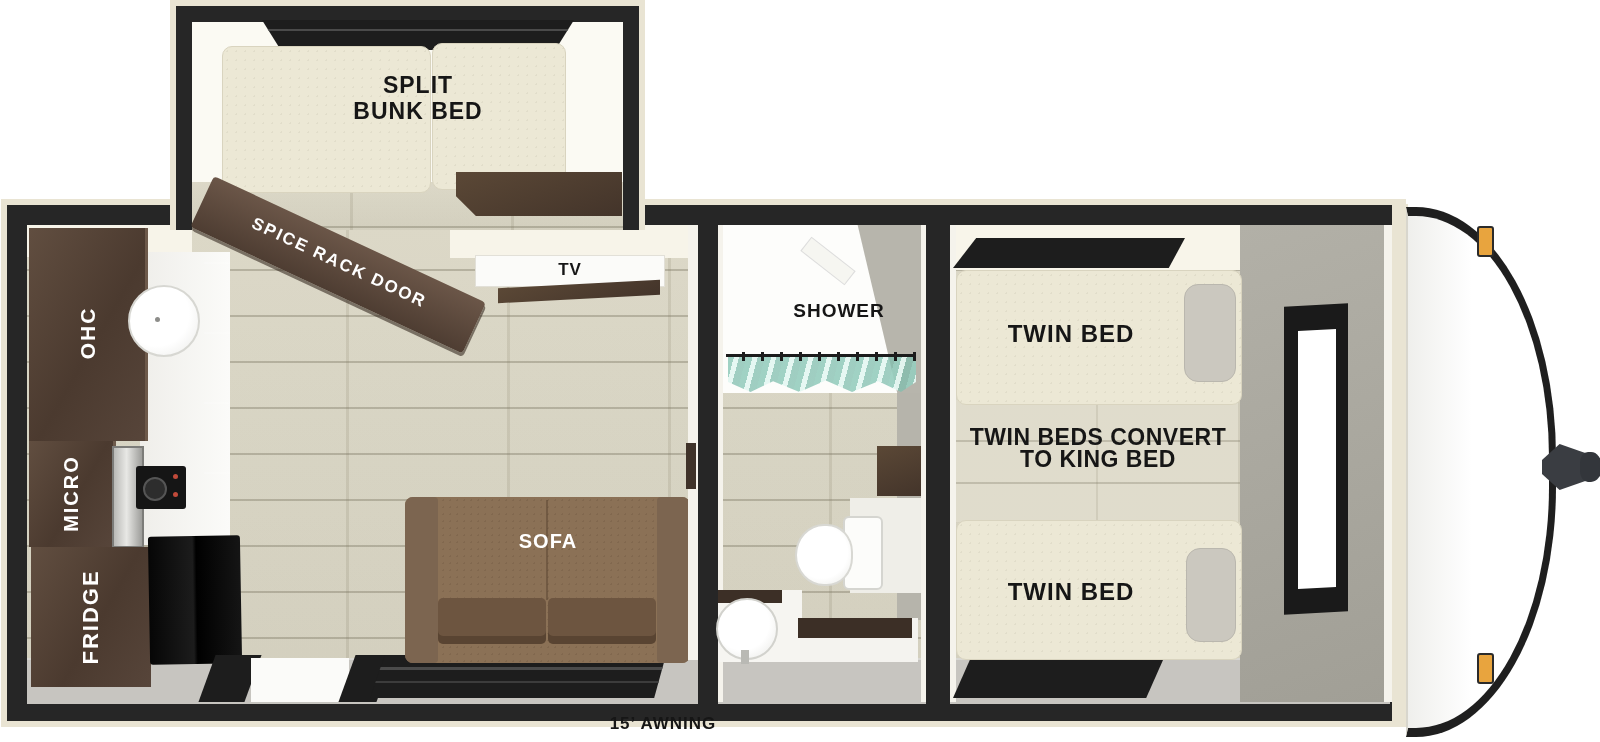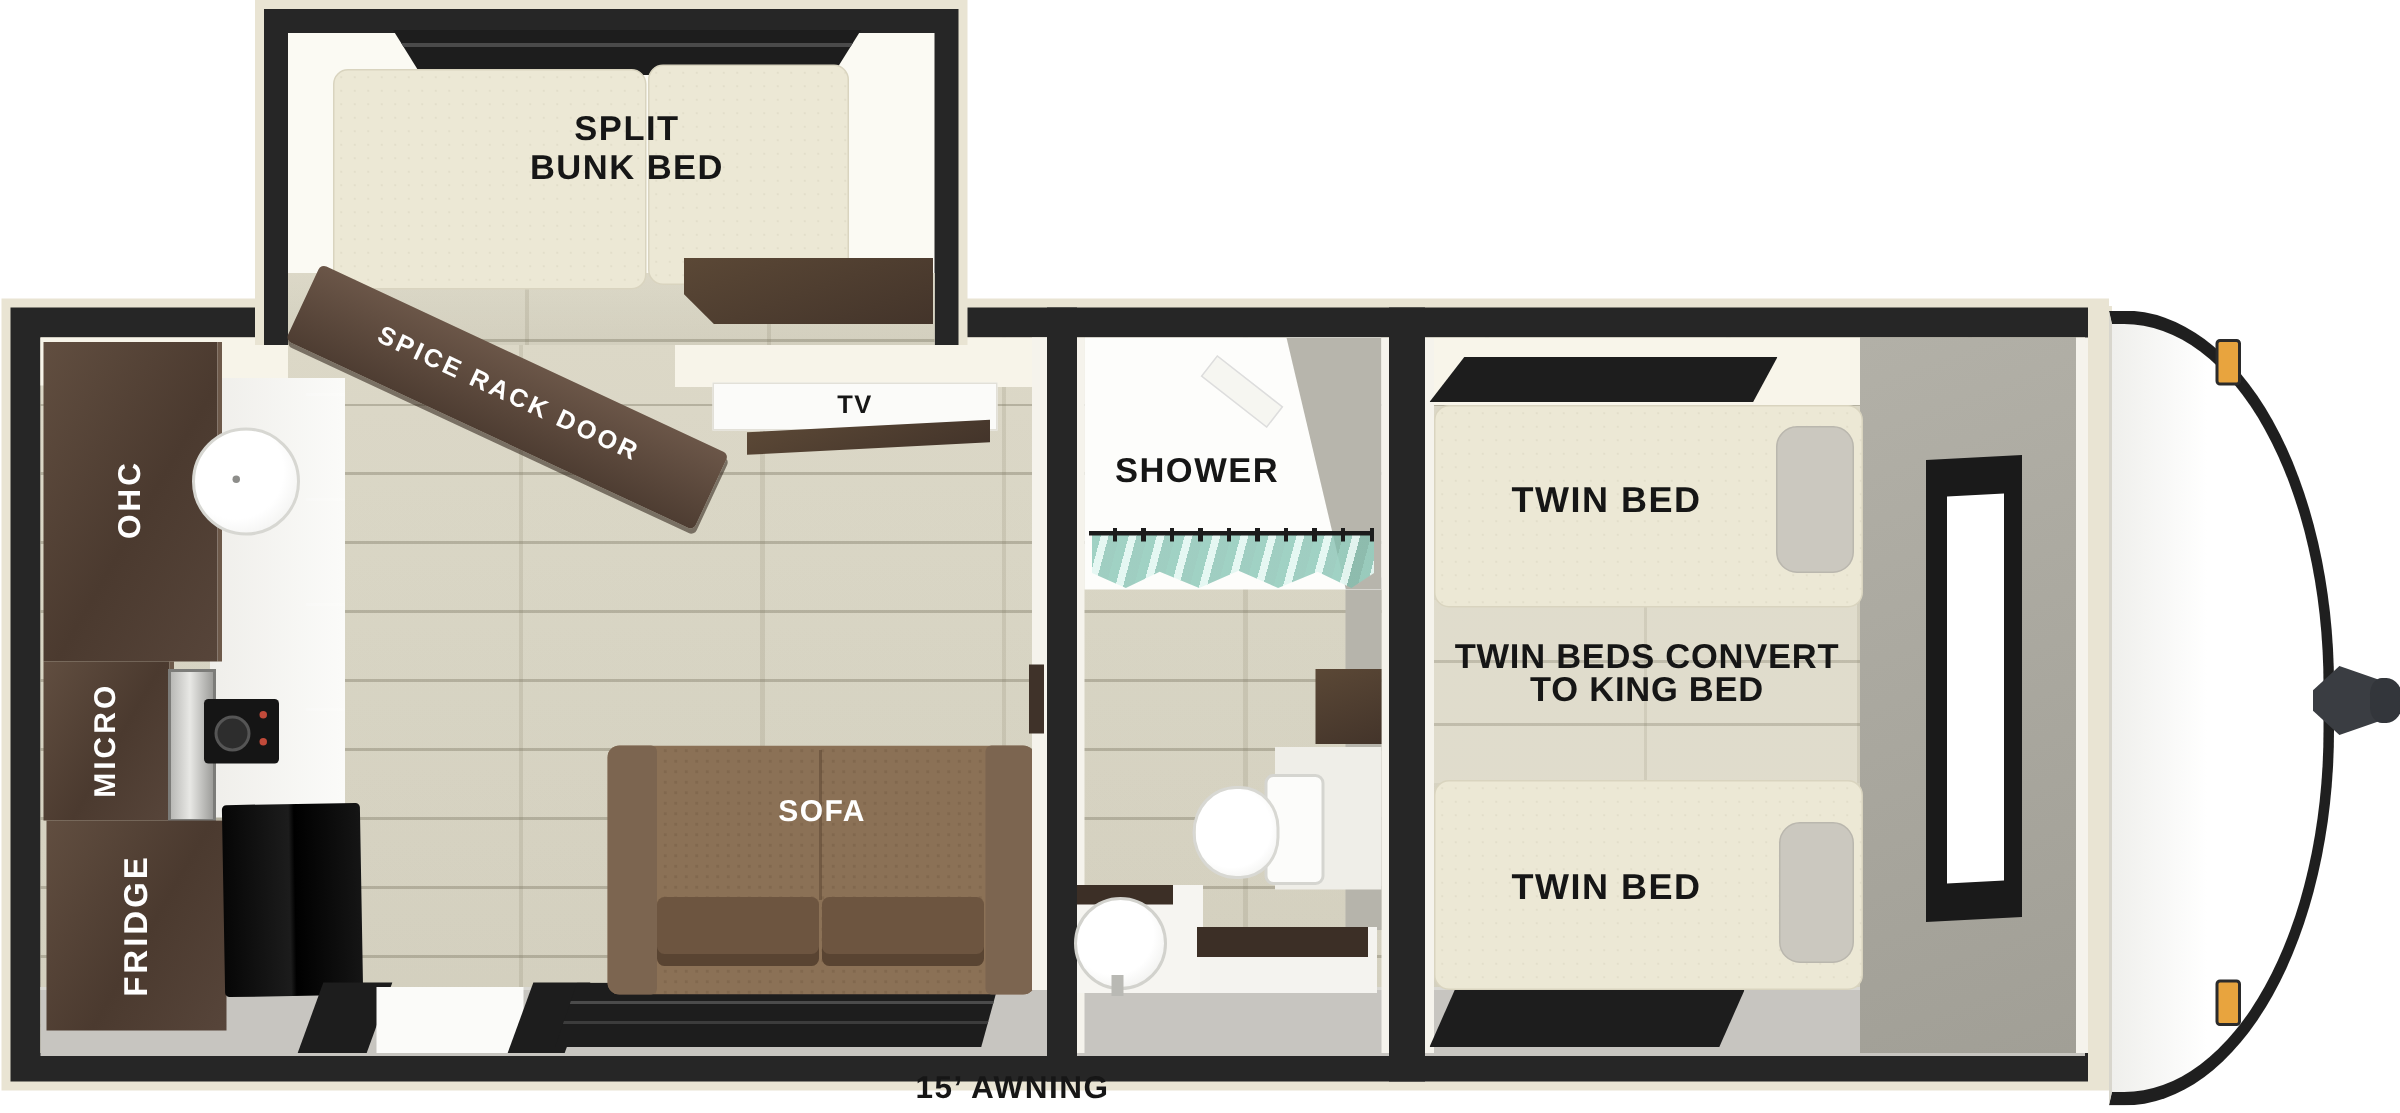--- a/index.html
+++ b/index.html
@@ -84,21 +84,21 @@
   <div class="abs wall" style="left:698px;top:205px;width:20px;height:516px;"></div>
   <div class="abs lining" style="left:718px;top:225px;width:5px;height:477px;"></div>
   <div class="abs wall" style="left:926px;top:205px;width:24px;height:516px;"></div>
   <div class="abs lining" style="left:921px;top:225px;width:5px;height:477px;"></div>
   <div class="abs lining" style="left:950px;top:225px;width:6px;height:477px;"></div>
 
   <div class="abs" style="left:897px;top:385px;width:24px;height:235px;background:#b6b4ab;"></div>
   <div class="abs" style="left:723px;top:225px;width:198px;height:168px;background:#fdfdfb;"></div>
   <div class="abs" style="left:723px;top:225px;width:198px;height:168px;background:#b7b5ac;clip-path:polygon(68% 0,100% 0,100% 100%,88% 100%);"></div>
   <div class="abs" style="left:800px;top:252px;width:54px;height:16px;background:#f6f6f1;border:1px solid #ddd;transform:rotate(38deg);"></div>
-  <div class="lbl" style="left:723px;top:300px;width:150px;font-size:23px;">SHOWER</div>
+  <div class="lbl" style="left:764px;top:300px;width:150px;font-size:19px;">SHOWER</div>
   <div class="abs" style="left:728px;top:356px;width:188px;height:36px;
        background:repeating-linear-gradient(105deg, rgba(150,205,190,0.9) 0 6px, rgba(228,247,242,0.95) 6px 11px, rgba(128,190,174,0.75) 11px 18px);
        clip-path:polygon(0 0,100% 0,100% 72%,92% 100%,80% 70%,66% 100%,52% 68%,38% 100%,24% 70%,12% 100%,0 72%);"></div>
   <div class="abs" style="left:726px;top:354px;width:190px;height:3px;background:#1c1c1c;"></div>
   <div class="abs" style="left:726px;top:352px;width:190px;height:9px;
        background:repeating-linear-gradient(90deg, transparent 0 16px, #1c1c1c 16px 19px);"></div>
   <div class="abs" style="left:850px;top:498px;width:71px;height:95px;background:#efeee8;"></div>
   <div class="abs cab2" style="left:877px;top:446px;width:44px;height:50px;"></div>
   <div class="abs" style="left:843px;top:516px;width:36px;height:70px;background:#fcfcfa;border:2px solid #d5d5d0;border-radius:6px;"></div>
   <div class="abs" style="left:795px;top:524px;width:54px;height:58px;background:radial-gradient(circle at 45% 45%,#ffffff 60%,#e8e8e4);border:2px solid #d8d8d3;border-radius:50% 45% 45% 50%;"></div>
@@ -151,15 +151,15 @@
   <div class="abs mattress" style="left:432px;top:43px;width:132px;height:145px;"></div>
   <div class="abs cab2" style="left:456px;top:172px;width:166px;height:44px;clip-path:polygon(0 0,100% 0,100% 100%,12% 100%,0 55%);"></div>
   <div class="lbl" style="left:262px;top:98px;width:312px;font-size:23px;">BUNK BED</div>
   <div class="lbl" style="left:262px;top:72px;width:312px;font-size:23px;">SPLIT</div>
 
   <div class="abs" style="left:214px;top:176px;width:300px;height:56px;transform:rotate(25deg);transform-origin:0 0;
        background:linear-gradient(180deg,#6b5648,#4e3d32);border-radius:4px;box-shadow:2px 3px 0 rgba(40,28,18,0.55);">
     <div class="lbl wlbl" style="left:0;top:16px;width:300px;font-size:17px;letter-spacing:2px;">SPICE RACK DOOR</div>
   </div>
 
-  <div class="lbl" style="left:500px;top:714px;width:350px;font-size:21px;letter-spacing:1px;">15’ AWNING</div>
+  <div class="lbl" style="left:488px;top:714px;width:350px;font-size:17px;letter-spacing:1px;">15’ AWNING</div>
 
 </div>
 
 </body></html>

